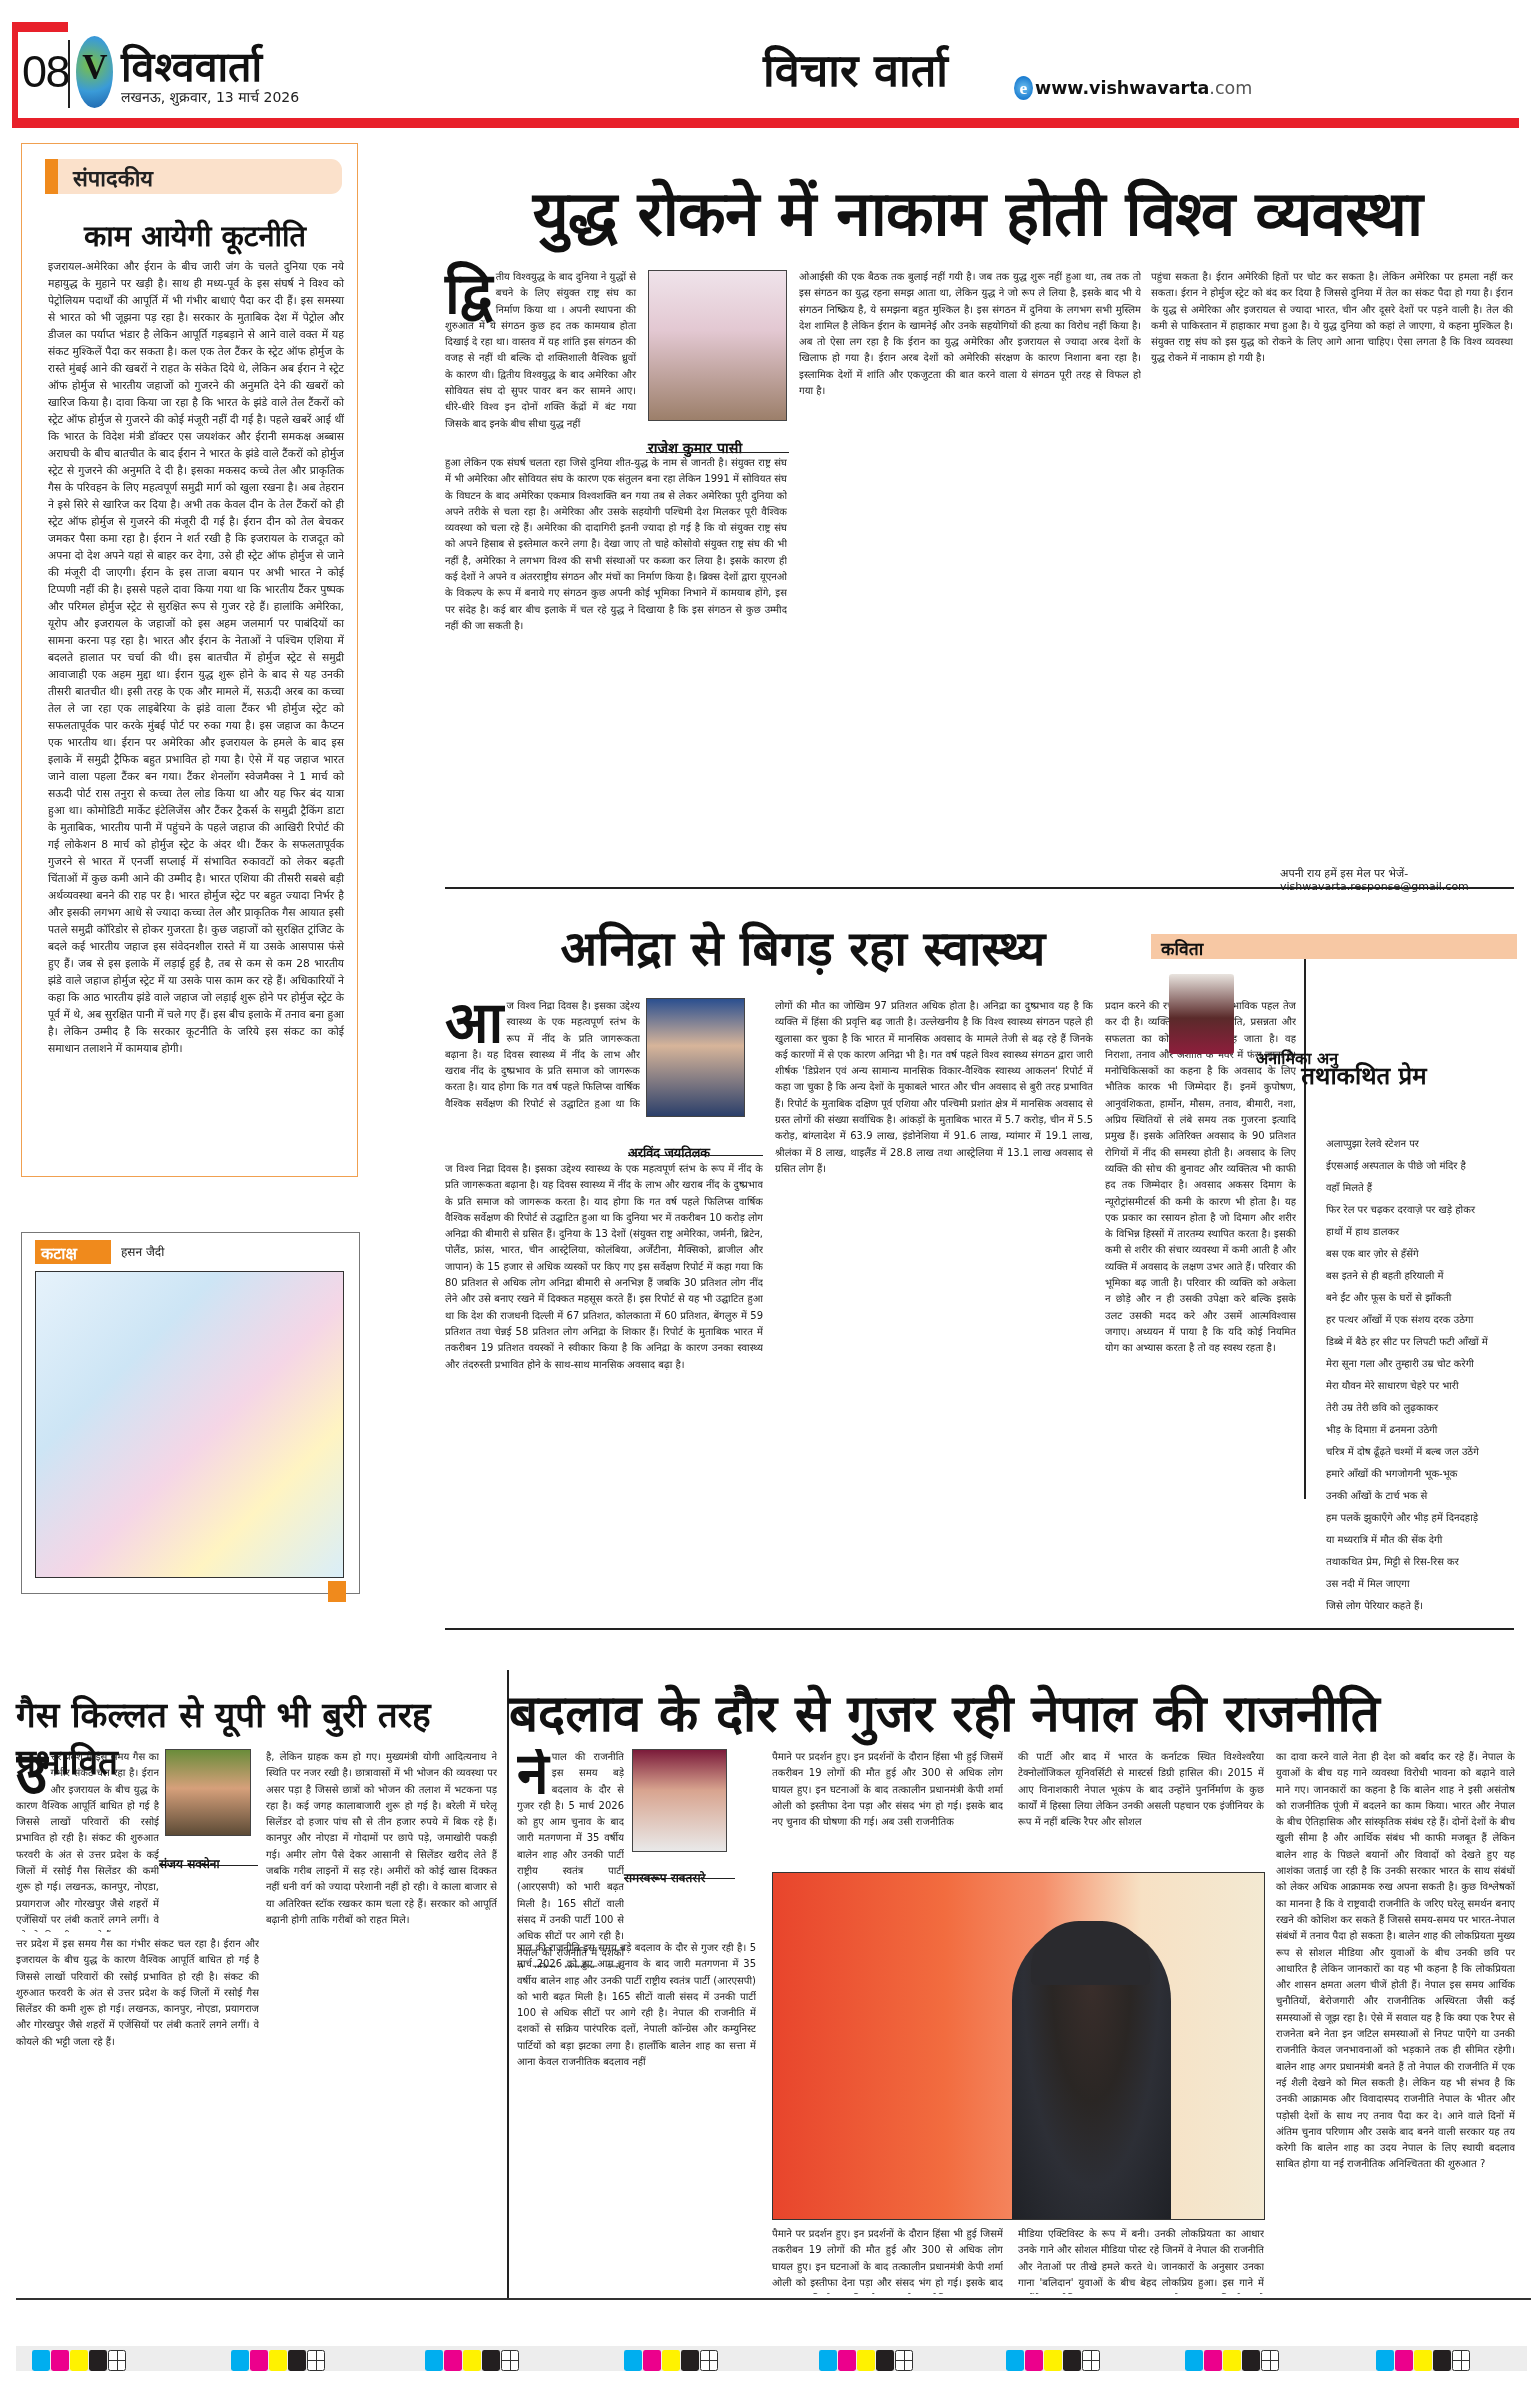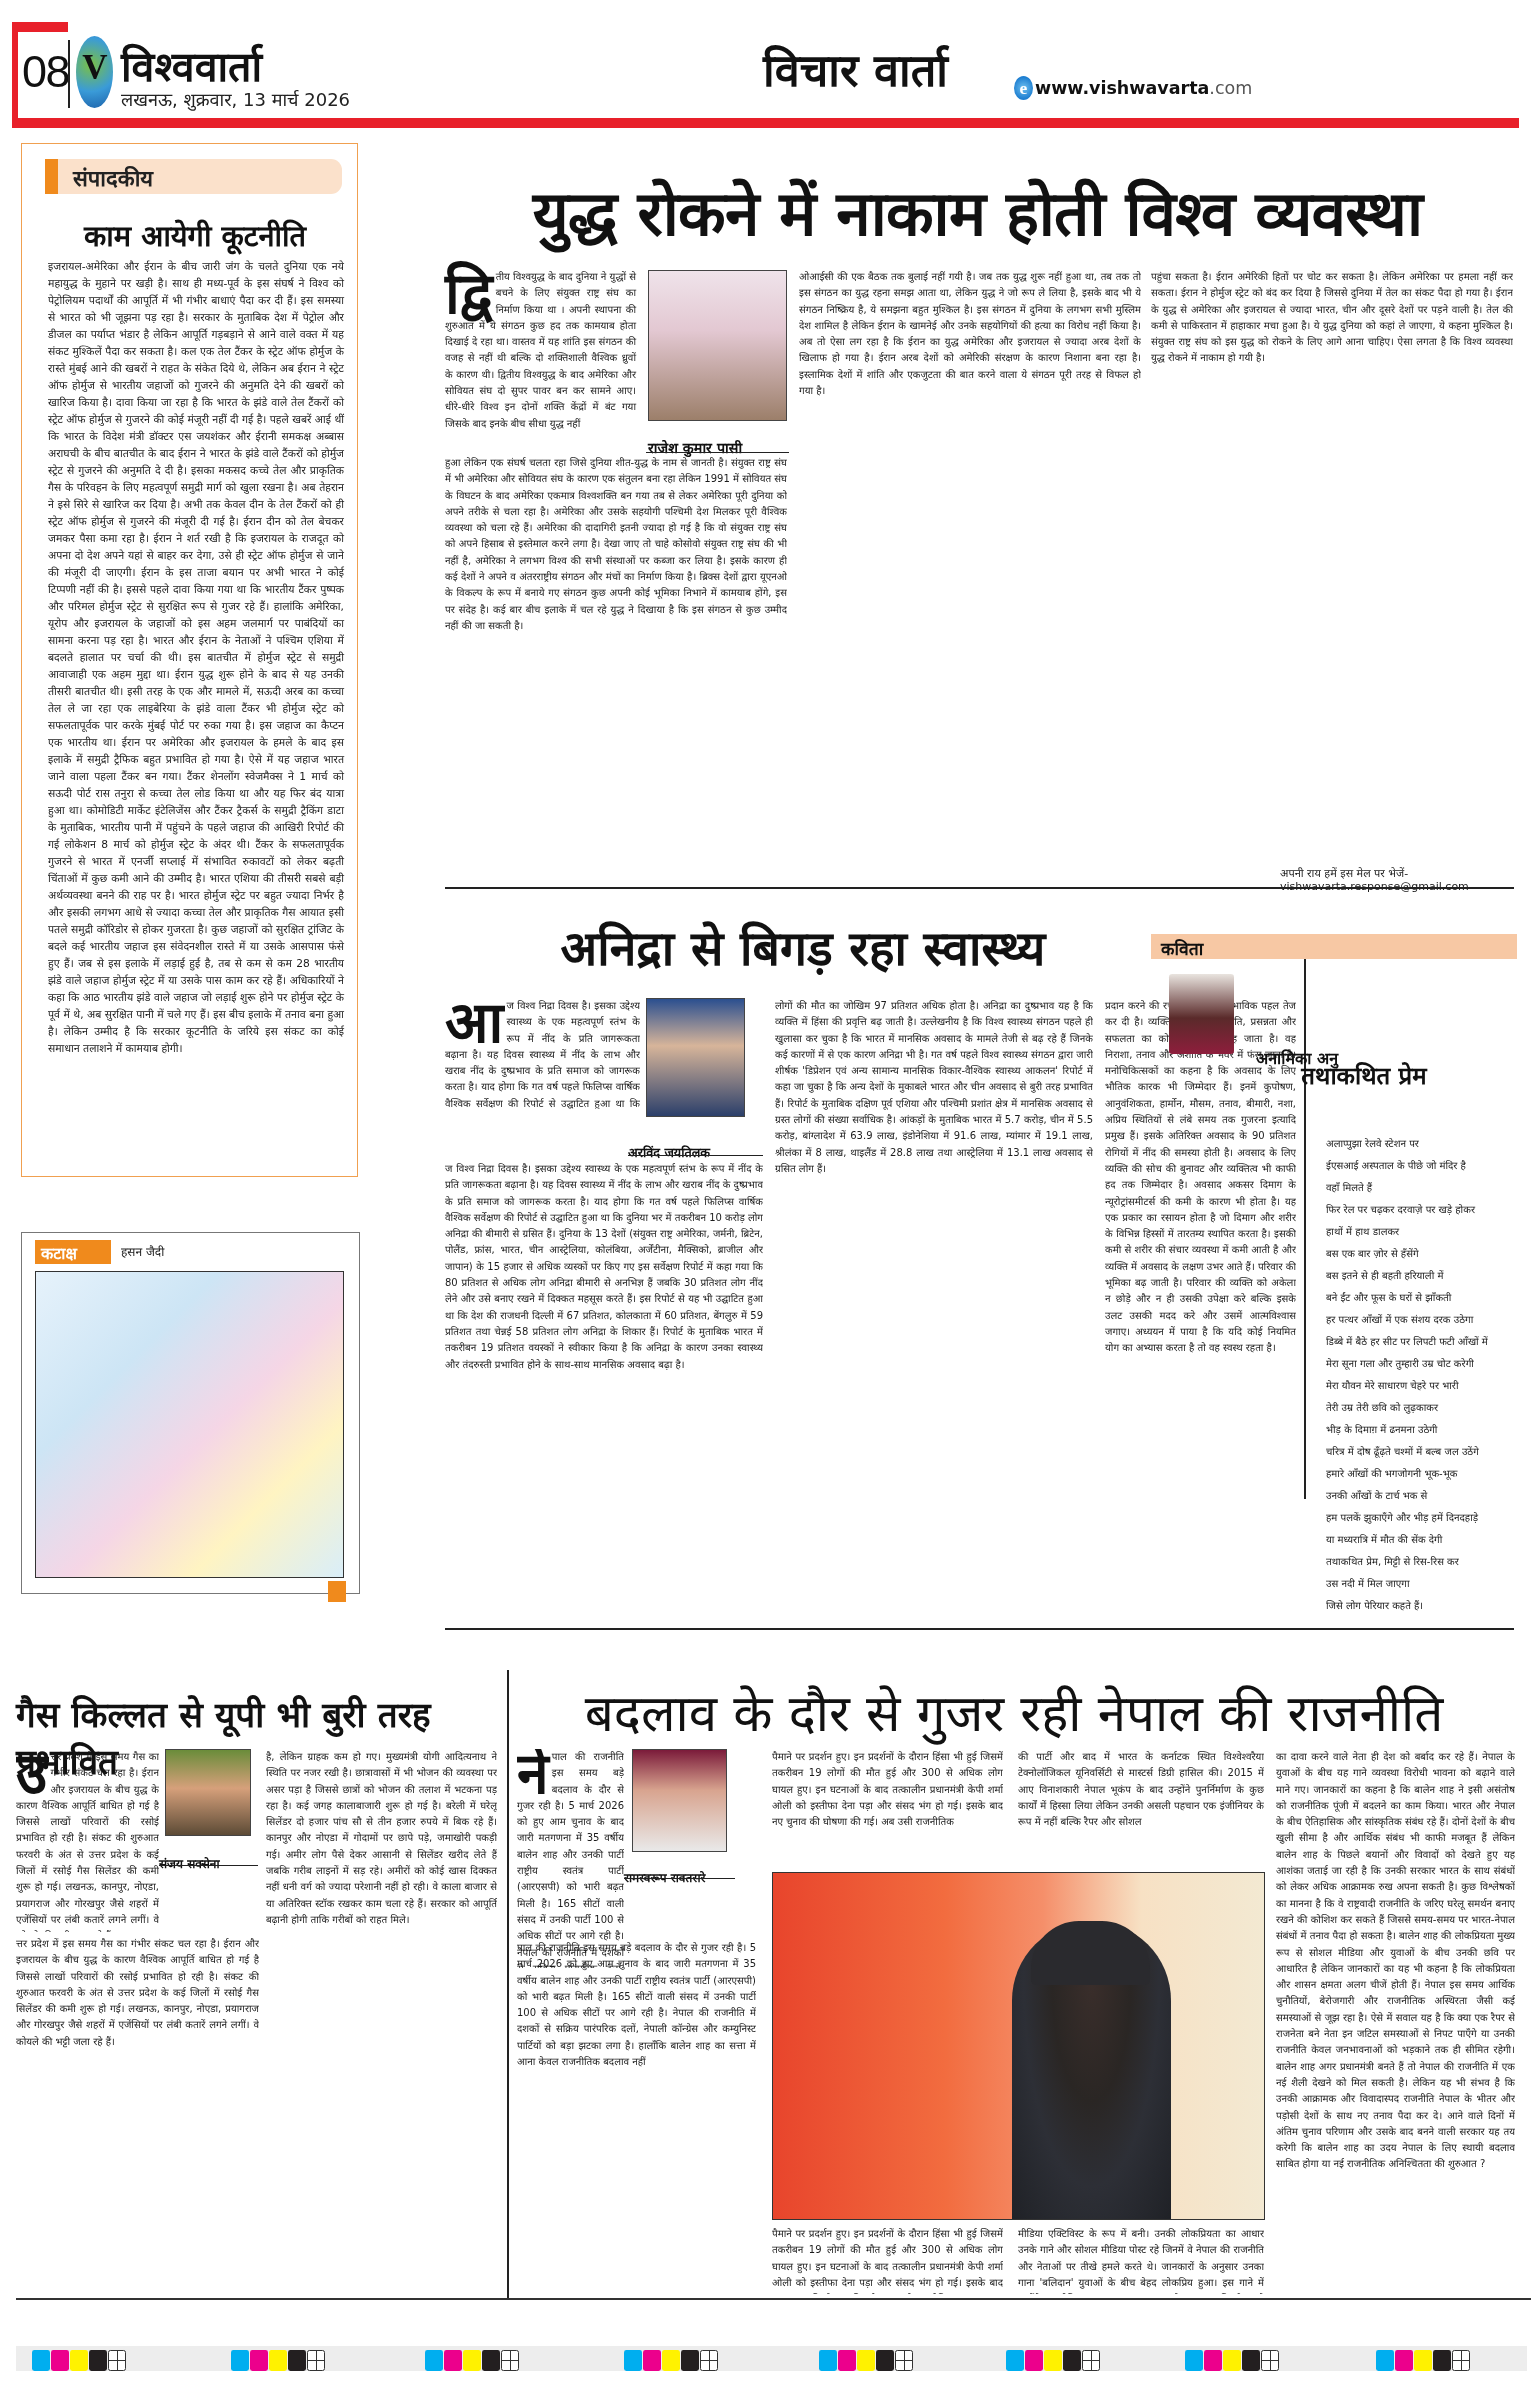--- a/index.html
+++ b/index.html
@@ -7,21 +7,21 @@
   .abs { position: absolute; }
   
   .mast-redbar-top { left: 12px; top: 22px; width: 56px; height: 9.5px; background: #e8202a; }
   .mast-redbar-left { left: 12px; top: 22px; width: 6.4px; height: 103px; background: #e8202a; }
   .mast-redbar-bottom { left: 12px; top: 118px; width: 1507px; height: 9.5px; background: #e8202a; }
   .page-num { left: 22px; top: 46px; font-size: 45px; font-family: "Liberation Sans Narrow","Liberation Sans", sans-serif; color: #111; letter-spacing: -1.6px; }
   .mast-divider { left: 68px; top: 40px; width: 1.6px; height: 68px; background: #222; }
   .logo { left: 76px; top: 36px; width: 37px; height: 72px; border-radius: 50%; background: radial-gradient(circle at 40% 40%, #7bc043 0%, #3a9bd8 55%, #1b5fa8 100%); }
   .logo-v { left: 80px; top: 48px; width: 30px; font-size: 35px; font-weight: bold; color: #111; text-align: center; font-family: "Liberation Serif", serif; }
   .brand { left: 121px; top: 37px; font-size: 41px; font-weight: bold; color: #111; }
-  .dateline { left: 121px; top: 87px; font-size: 18px; color: #222; }
+  .dateline { left: 121px; top: 87px; font-size: 14px; color: #222; }
   .section-title { left: 763px; top: 38px; font-size: 45px; font-weight: bold; color: #111; }
   .web-icon { left: 1014px; top: 76px; width: 19px; height: 24px; border-radius: 50%; background: radial-gradient(circle, #6fc1f0 0%, #1e7fd1 70%); color: #fff; font-weight: bold; font-size: 17.5px; text-align: center; line-height: 24px; font-family: "Liberation Serif", serif; }
   .web-url { left: 1035px; top: 78px; font-size: 17.5px; font-weight: bold; color: #111; }
   .web-url .tld { color: #555; font-weight: normal; }
 
   
   .ed-box { left: 20.7px; top: 143px; width: 337px; height: 1034px; border: 1.6px solid #f0a050; box-sizing: border-box; }
   .ed-head { left: 45px; top: 159px; width: 297px; height: 35px; background: #fbe1cb; border-radius: 0 11px 11px 0; }
   .ed-head-bar { left: 45px; top: 159px; width: 12.7px; height: 35px; background: #f08a1c; }
   .ed-head-text { left: 73px; top: 162px; font-size: 22px; font-weight: bold; color: #222; }
@@ -52,21 +52,21 @@
   .headline-2 { left: 477px; top: 914px; width: 652px; font-size: 48px; font-weight: bold; color: #111; text-align: center; }
   .poem-label-bg { left: 1151px; top: 934px; width: 366px; height: 25.4px; background: #f7c8a4; }
   .poem-label { left: 1161px; top: 936px; font-size: 17.5px; font-weight: bold; color: #111; }
   .poet-photo { left: 1169px; top: 974px; width: 65px; height: 80px; background: linear-gradient(180deg,#e9e4df 0%, #5a2a2a 55%, #8e1e3c 100%); border-radius: 3.2px; }
   .poet-name { left: 1256px; top: 1047px; font-size: 16px; font-weight: bold; color: #111; }
   .poem-title { left: 1217px; top: 1058px; width: 294px; text-align: center; font-size: 24px; font-weight: bold; color: #111; }
   .poem-lines { left: 1326px; top: 1133px; width: 183px; font-size: 10px; line-height: 22px; color: #1b1b1b; }
 
   
   .headline-3 { left: 16px; top: 1690px; width: 469px; font-size: 35px; font-weight: bold; color: #111; }
-  .headline-4 { left: 509px; top: 1676px; width: 1010px; font-size: 51px; font-weight: normal; color: #111; text-align: center; }
+  .headline-4 { left: 509px; top: 1676px; width: 1010px; font-size: 51px; font-weight: bold; color: #111; text-align: left; }
   .nepal-photo { left: 772px; top: 1872px; width: 493px; height: 348px; border: 0.8px solid #333; box-sizing: border-box;
     background: linear-gradient(90deg, #e8452c 0%, #f26c3f 35%, #f58f6a 55%, #f7e1c4 75%, #f3e9d2 100%); overflow: hidden; }
   .nepal-figure { position: absolute; left: 239px; top: 48px; width: 159px; height: 302px; background: radial-gradient(ellipse at 50% 20%, #3a2e2b 0%, #2a2624 35%, #2d2f36 60%, #1f2126 100%); border-radius: 80px 80px 0 0; }
   .nepal-hat { position: absolute; left: 258px; top: 48px; width: 119px; height: 64px; background: #2a2a2e; border-radius: 48px 48px 4.8px 4.8px; }
 
   .rule-bottom { left: 16px; top: 2298px; width: 1515px; height: 2.4px; background: #333; }
   .colorbar-row { left: 16px; top: 2346px; width: 1511px; height: 25.4px; background: #ededed; }
   .cb-group { position: absolute; top: 2350px; display: flex; gap: 1.6px; }
   .cb { width: 17.5px; height: 20.7px; border-radius: 2.4px; }
   .cb.c { background: #00aeef; } .cb.m { background: #ec008c; } .cb.y { background: #fff200; } .cb.k { background: #231f20; }

